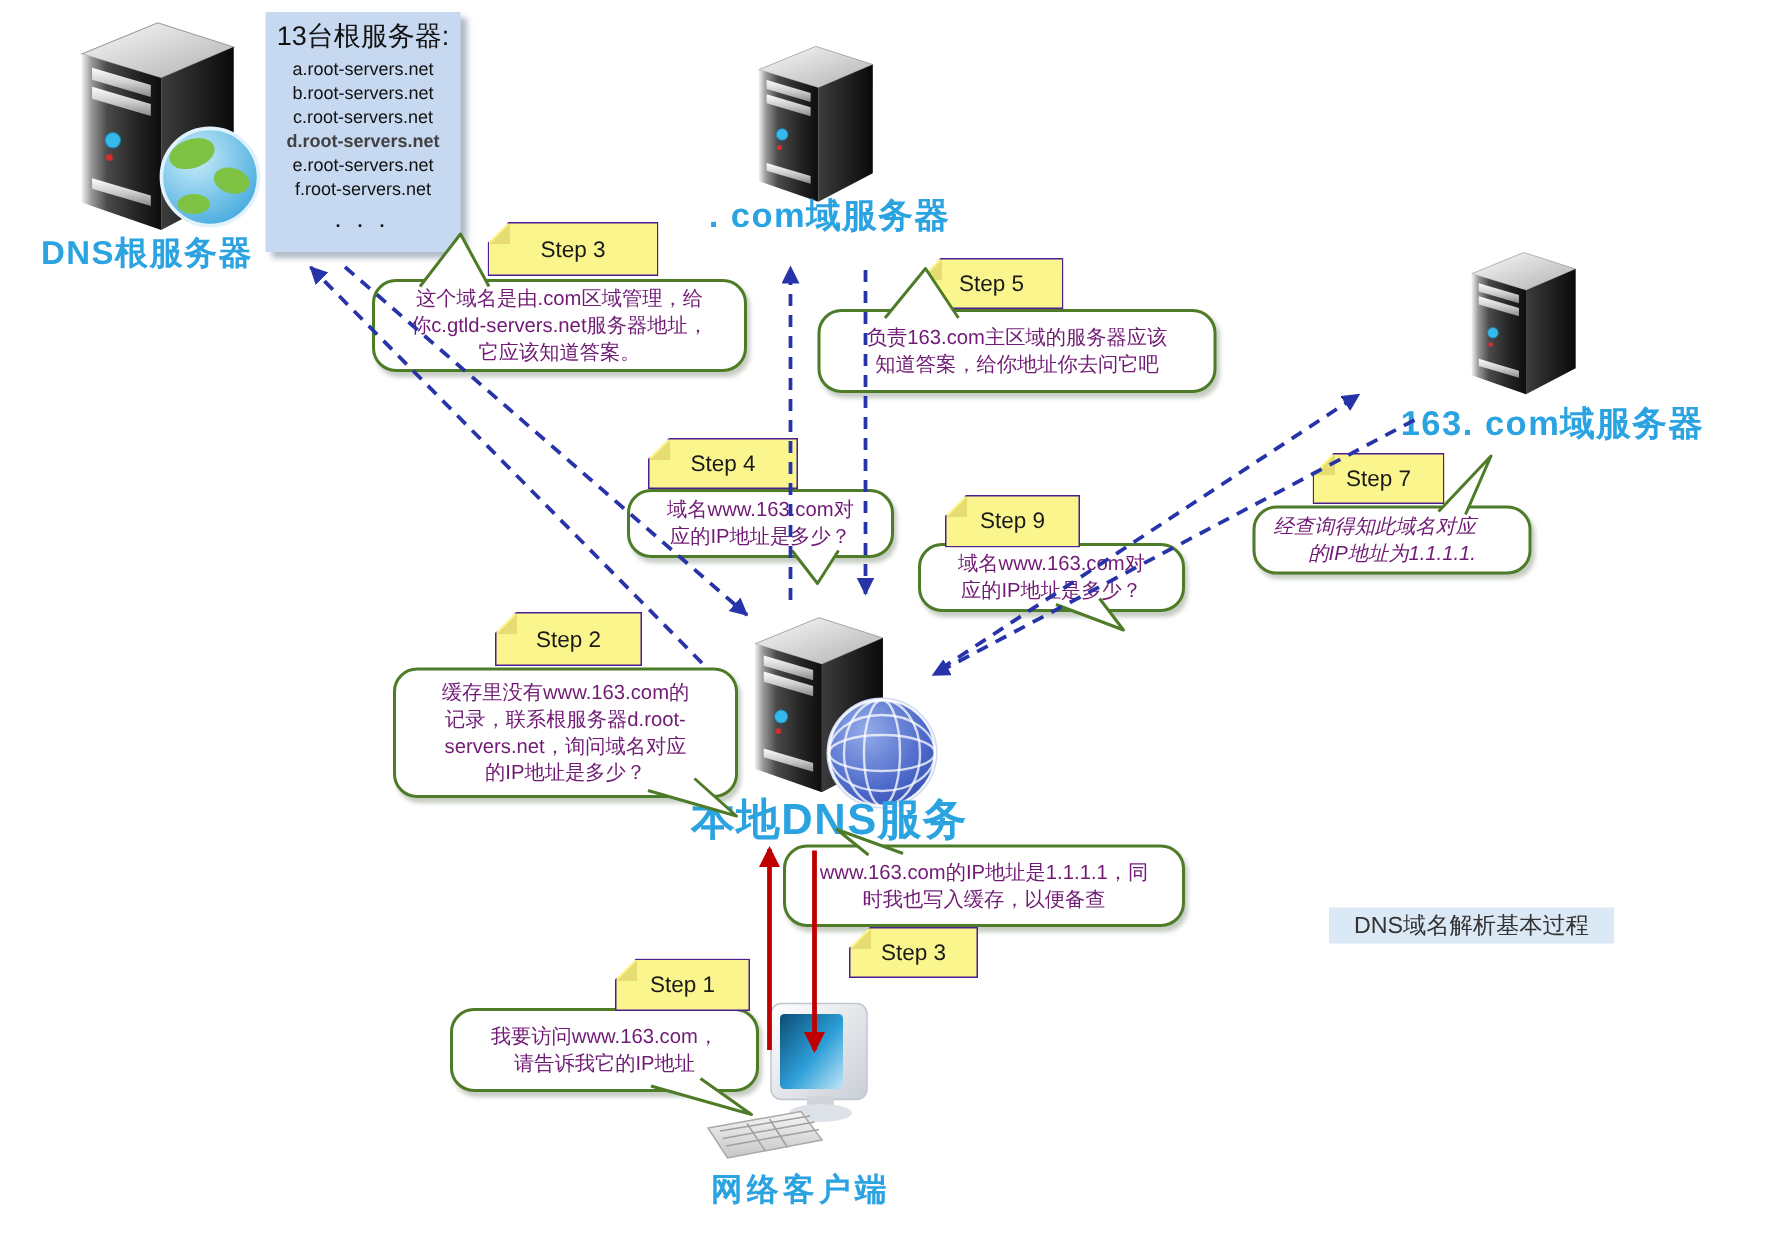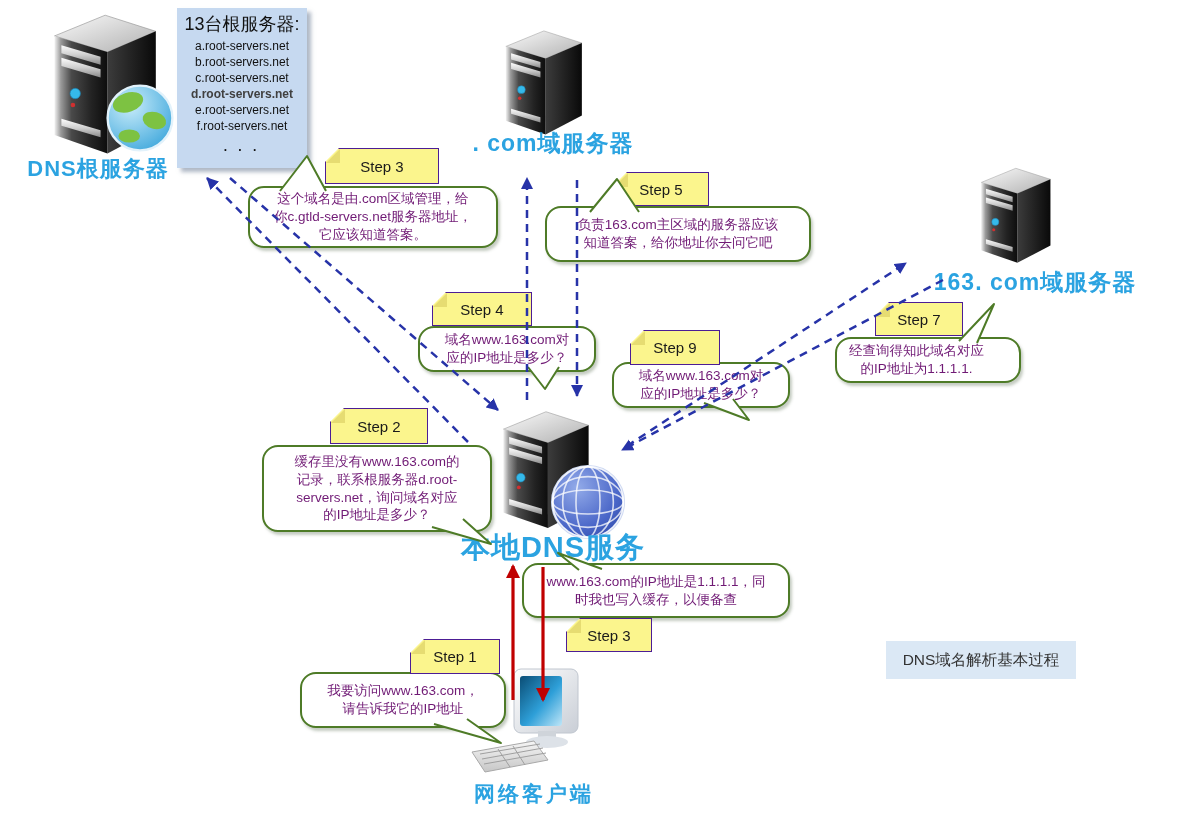--- a/index.html
+++ b/index.html
@@ -27,21 +27,21 @@
   .note .fold{position:absolute;left:0;top:0;width:14px;height:14px;background:#e6dc72;
         clip-path:polygon(100% 0,0 100%,100% 100%);}
   .note .note-text{position:relative;}
 
   
   .bubble{position:absolute;background:#fff;border:2px solid #4E7B27;border-radius:16px;
           box-shadow:2px 3px 3px rgba(90,110,80,.35);
           display:flex;align-items:center;justify-content:center;
           color:#701a75;font-size:13.5px;line-height:1.32;text-align:center;
           white-space:pre-line;padding:15px 6px;box-sizing:border-box;}
-  .bubble.left{text-align:center;justify-content:flex-start;padding-left:12px;}
+  .bubble.left{text-align:right;justify-content:flex-start;padding-left:12px;font-style:italic;}
 
   
   .titlebox{position:absolute;background:#DBE8F5;color:#333;font-size:15.5px;
             display:flex;align-items:center;justify-content:center;}
 
   .overlay{position:absolute;left:0;top:0;pointer-events:none;}
   .nodeicon{position:absolute;}
 </style>
 </head>
 <body>
@@ -235,21 +235,21 @@
     </div>
   <div class="note" style="left:566px;top:618px;width:84px;height:32px">
       <span class="fold"></span>
       <span class="note-text">Step 3</span>
     </div>
   <div class="note" style="left:410px;top:639px;width:88px;height:33px">
       <span class="fold"></span>
       <span class="note-text">Step 1</span>
     </div>
 
-  <div class="titlebox" style="left:886px;top:641px;width:190px;height:38px">DNS域名解析基本过程</div>
+  <div class="titlebox" style="left:886px;top:605px;width:190px;height:24px">DNS域名解析基本过程</div>
 
   <svg class="overlay" width="1188" height="840">
 
     <g fill="#ffffff" stroke="#4E7B27" stroke-width="2" stroke-linejoin="round">
       <path d="M280,191 L307,156 L326,191"></path>
       <path d="M590,212 L617,179 L639,212"></path>
       <path d="M528,367 L545,389 L559,367"></path>
       <path d="M704,403 L749,420 L733,399"></path>
       <path d="M959,341 L994,304 L977,343"></path>
       <path d="M432,527 L491,544 L463,519"></path>

